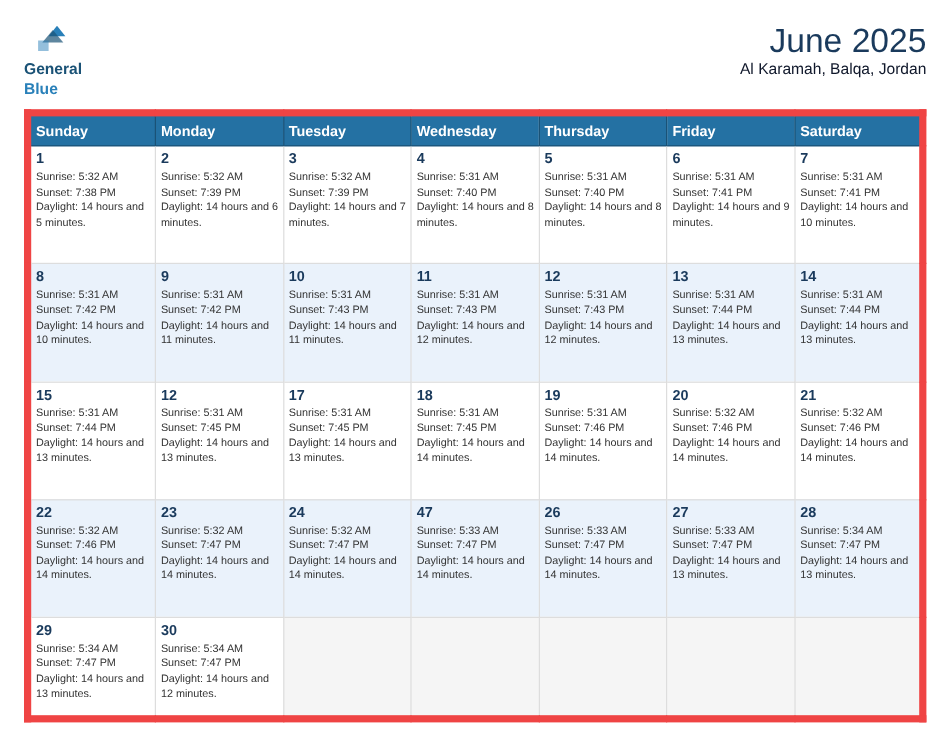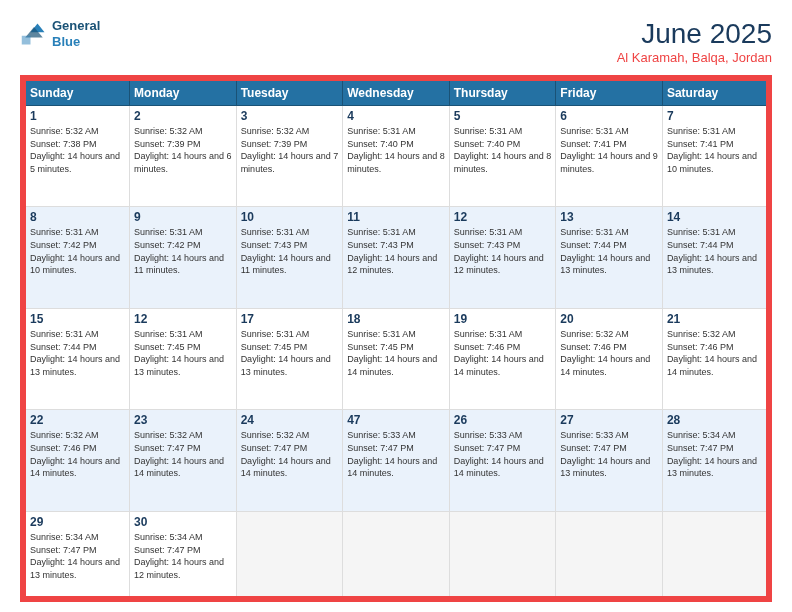--- a/index.html
+++ b/index.html
@@ -20,20 +20,21 @@
     .header {
       display: flex;
       justify-content: space-between;
       align-items: flex-start;
       margin-bottom: 10px;
     }
     .logo {
       display: flex;
       align-items: center;
       gap: 4px;
+      flex-direction: column;
     }
     .logo-text {
       font-size: 13px;
       color: #333;
       line-height: 1.2;
     }
     .logo-text span {
       color: #1a5276;
       font-weight: bold;
     }
@@ -48,21 +49,21 @@
     .title-block {
       text-align: right;
     }
     .month-title {
       font-size: 28px;
       color: #1a3a5c;
       font-weight: normal;
     }
     .location {
       font-size: 13px;
-      color: #ef4444;
+      color: #0f172a;
     }
     .calendar {
       flex: 1;
       border: 6px solid #ef4444;
       border-collapse: collapse;
       width: 100%;
       table-layout: fixed;
     }
     .calendar th {
       background: #2471a3;

